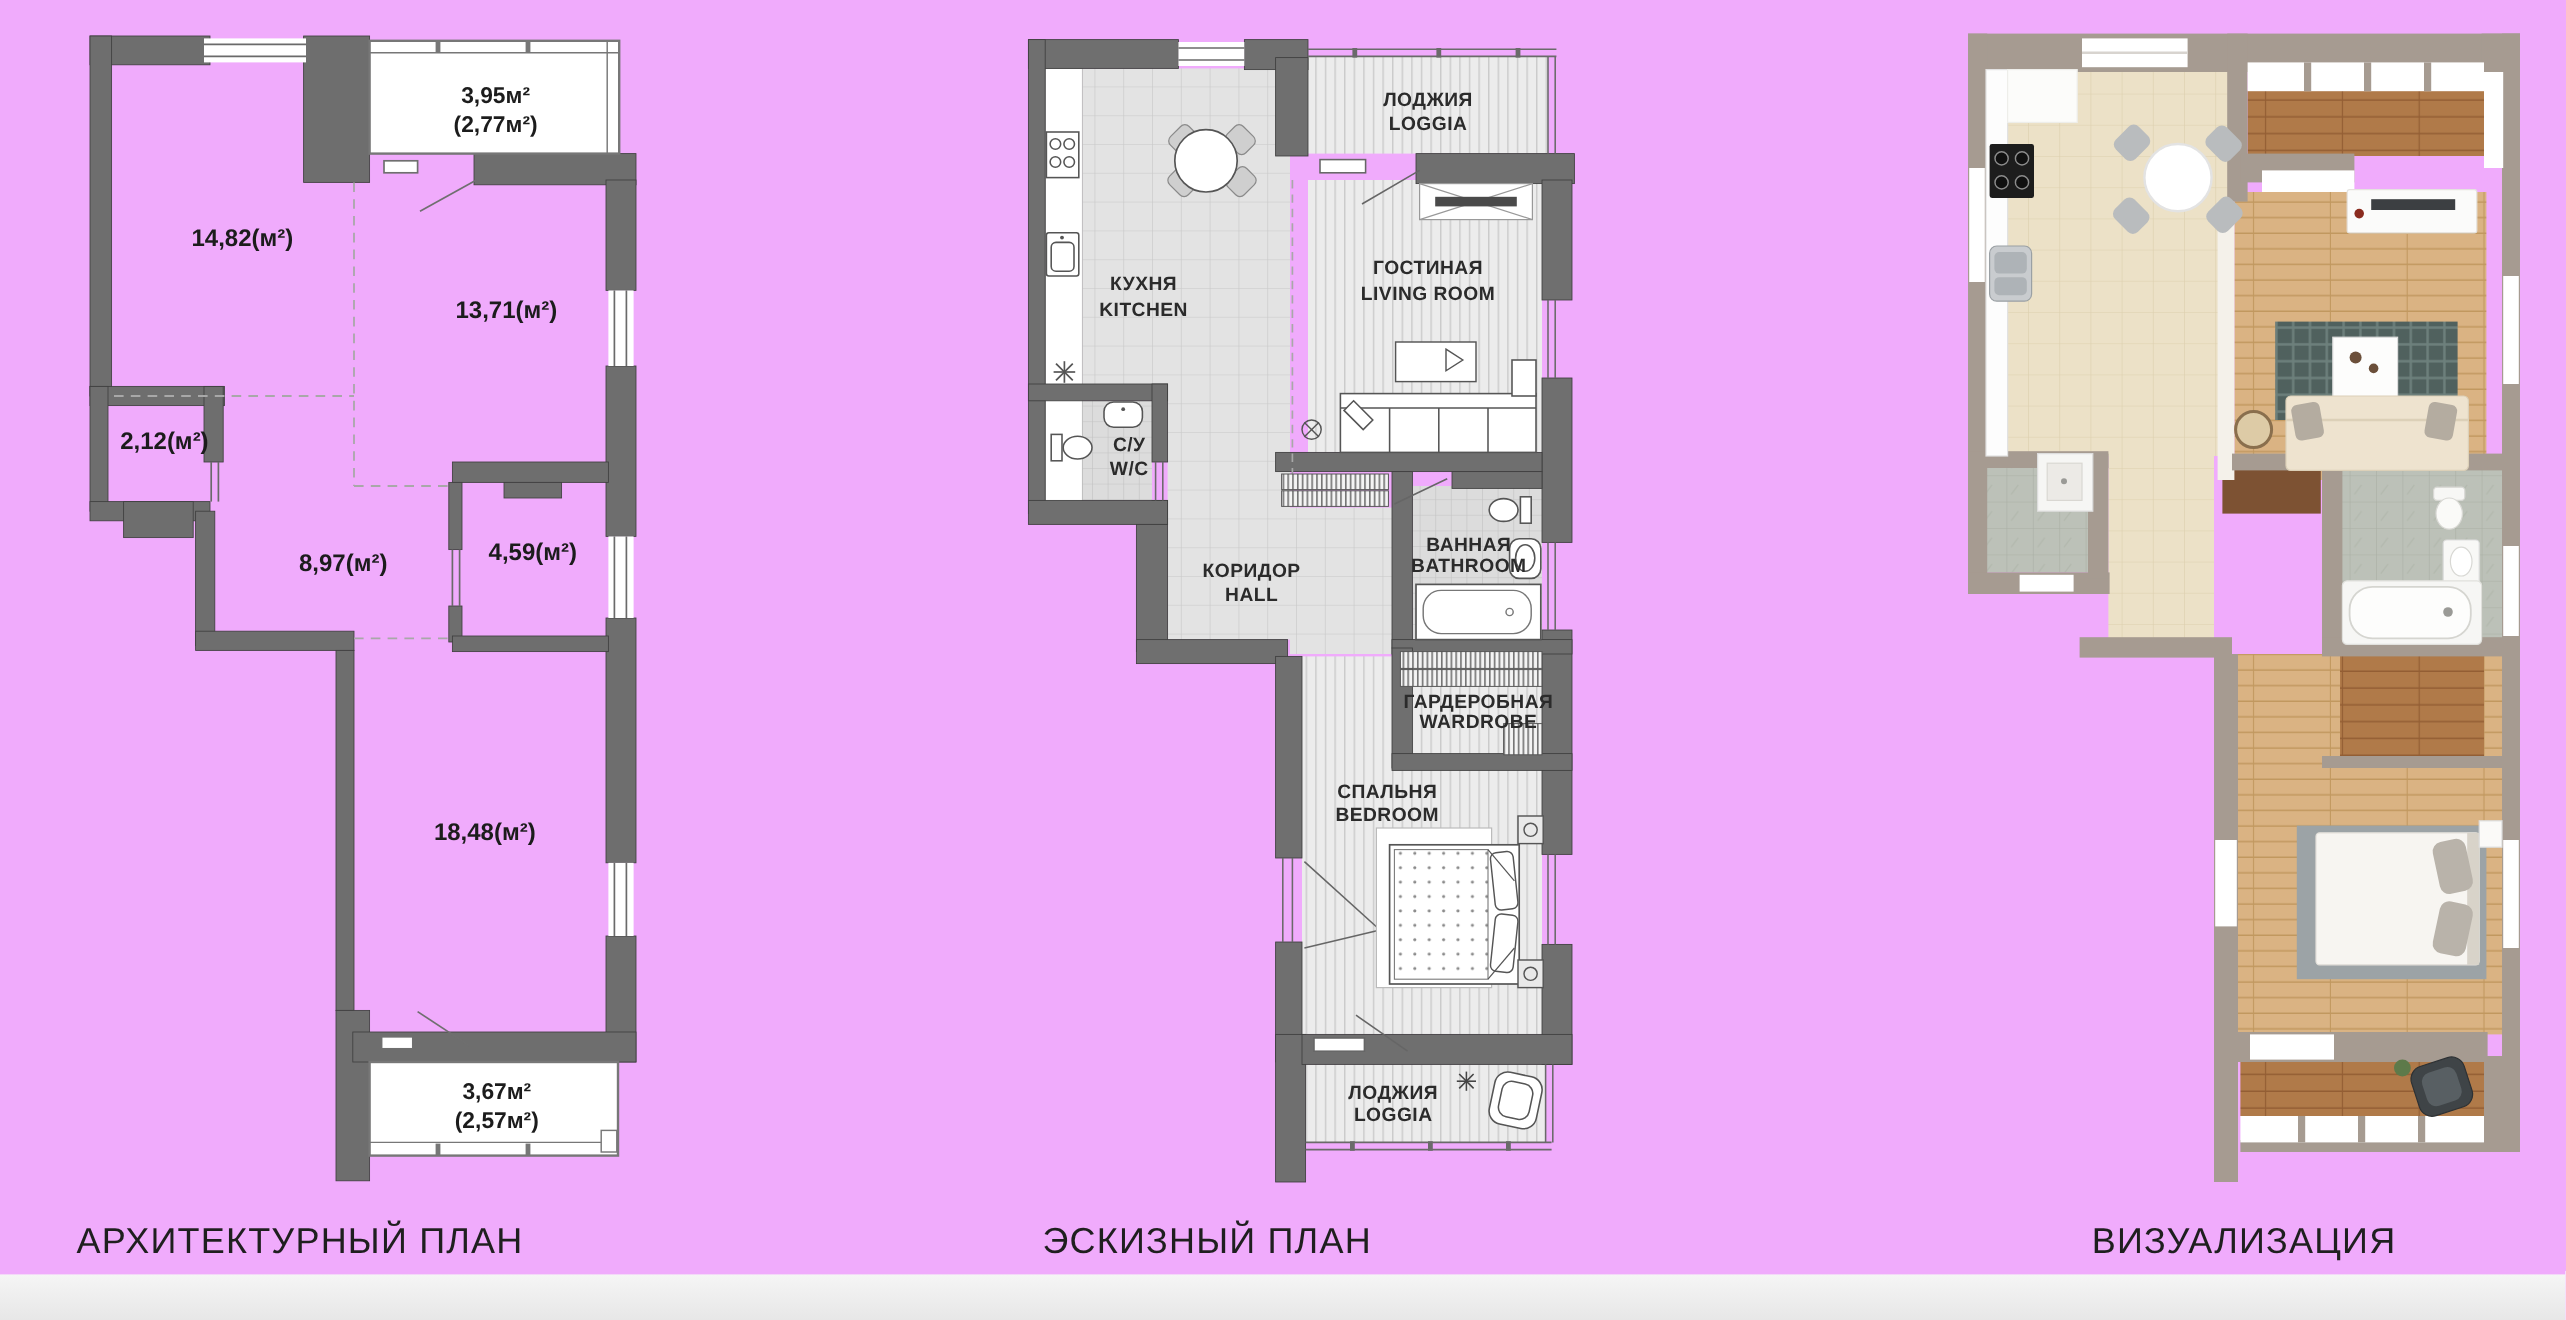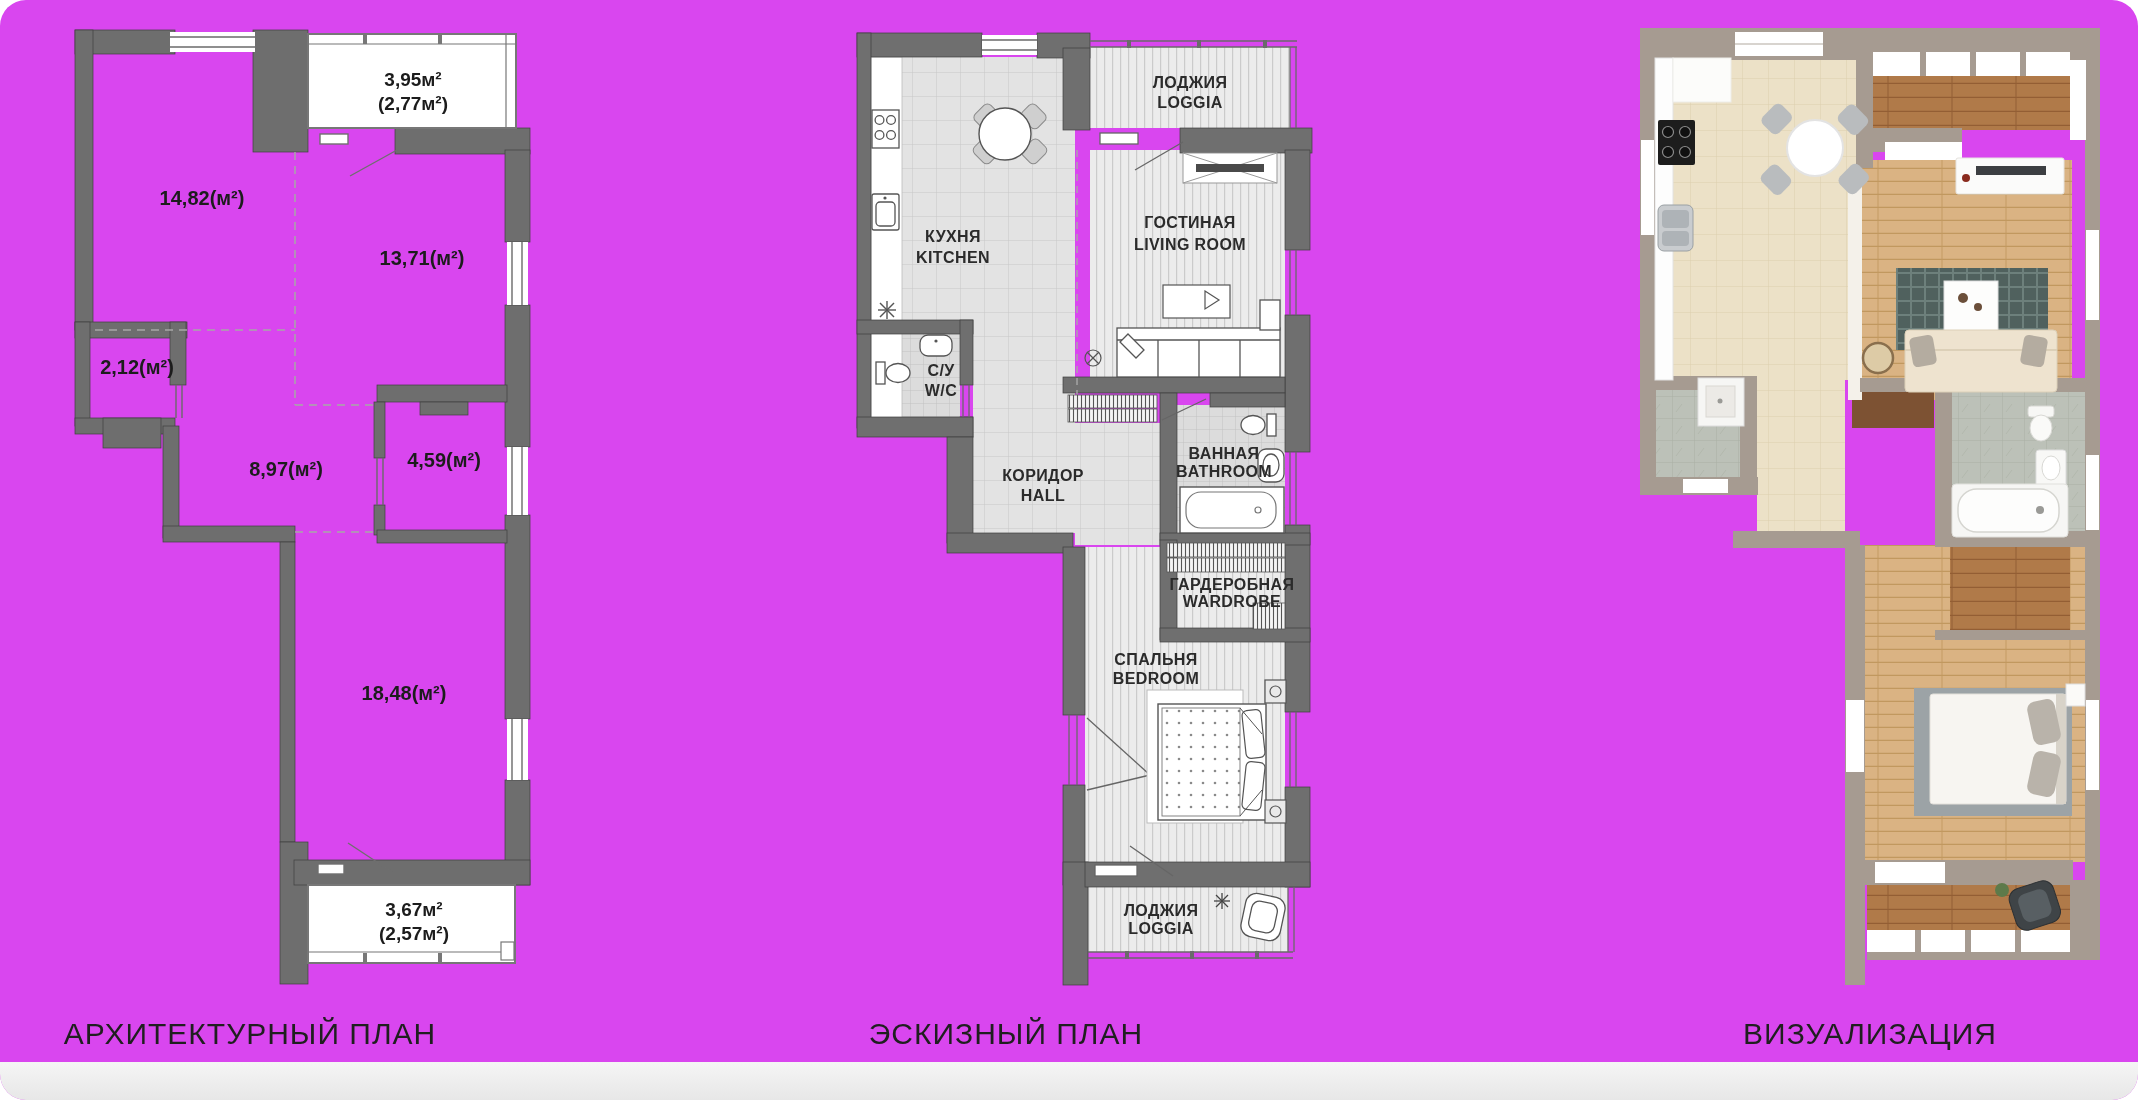--- a/index.html
+++ b/index.html
@@ -1,16 +1,16 @@
 <!DOCTYPE html>
 <html><head>
 <meta charset="utf-8">
 <style>
   html,body{margin:0;padding:0;background:#ffffff;}
-  .stage{position:relative;width:2138px;height:1100px;background:#d946ef;overflow:hidden;border-radius:26px;}
+  .stage{position:relative;width:2138px;height:1100px;background:#f0abfc;overflow:hidden;}
   .area-label{font:600 20px "Liberation Sans", sans-serif;fill:#1c1c1c;text-anchor:middle;}
   .area-label-sm{font:600 19px "Liberation Sans", sans-serif;fill:#1c1c1c;text-anchor:middle;}
   .room-label{font:600 16px "Liberation Sans", sans-serif;fill:#2b2b2b;text-anchor:middle;letter-spacing:.4px;}
   .caption{font:400 30px "Liberation Sans", sans-serif;fill:#1f1f1f;text-anchor:middle;letter-spacing:1px;}
 </style>
 </head>
 <body>
 
 <div class="stage">
 <svg width="2138" height="1100" viewBox="0 0 2138 1100" xmlns="http://www.w3.org/2000/svg">

